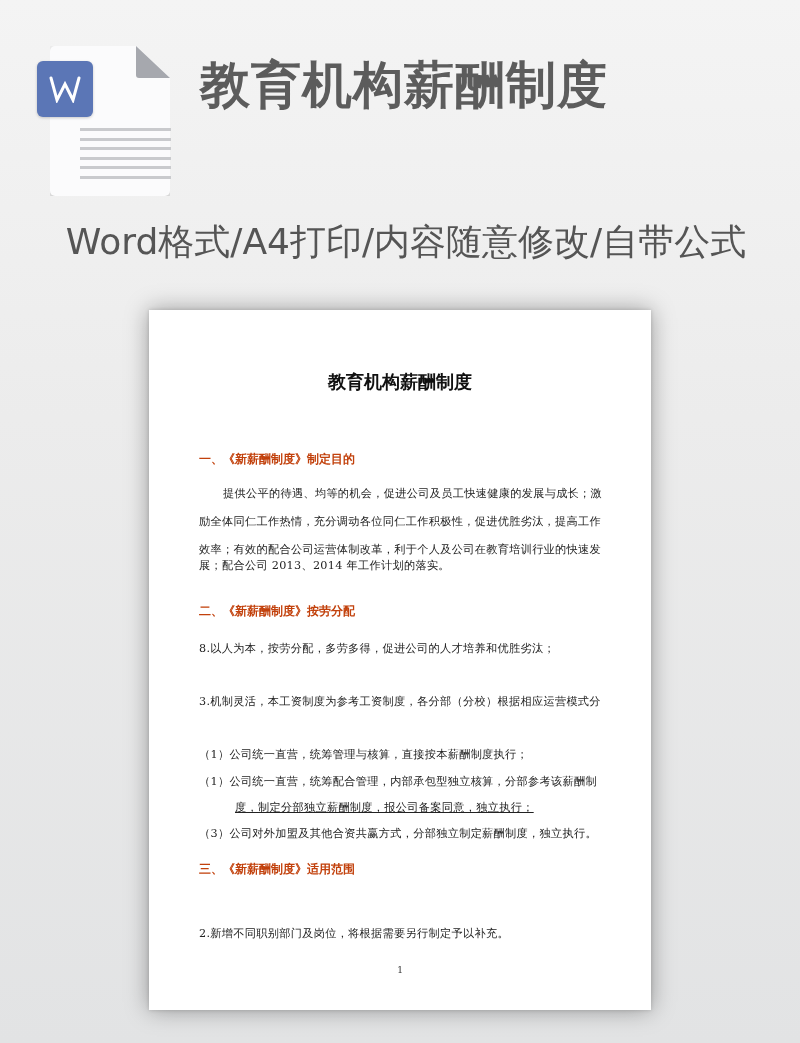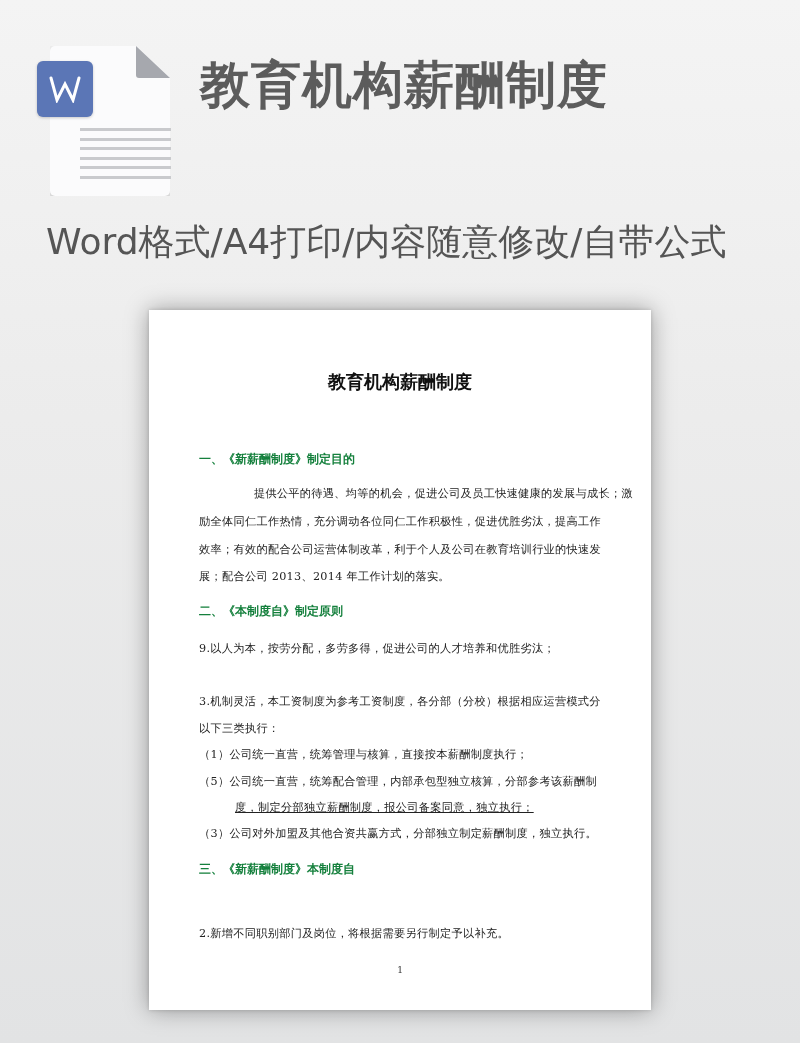--- a/index.html
+++ b/index.html
@@ -26,43 +26,43 @@
     position: absolute; left: 1px; top: 15px; width: 56px; height: 56px;
     background: #5b76b6; border-radius: 6px; box-shadow: 0 1px 3px rgba(0,0,0,0.2);
     display: flex; align-items: center; justify-content: center;
   }
   .header-title {
     position: absolute; left: 200px; top: 52px;
     font-size: 50px; font-weight: bold; color: #5c5c5c; letter-spacing: 1px;
   }
   .subtitle {
     position: absolute; left: 46px; top: 218px; width: 720px;
-    font-size: 36px; color: #555; letter-spacing: 0px; white-space: nowrap;
+    font-size: 36px; color: #555; letter-spacing: 0px; white-space: nowrap; text-align: center;
   }
   .page {
     position: absolute; left: 149px; top: 310px; width: 502px; height: 700px;
     background: #ffffff;
     box-shadow: 0 0 22px rgba(0,0,0,0.35), 0 0 4px rgba(0,0,0,0.15);
     font-family: "DejaVu Serif", "Liberation Serif", serif; color: #1a1a1a;
   }
   .doc-title {
     position: absolute; left: 0; width: 100%; top: 60px; text-align: center;
     font-family: "DejaVu Sans", "Liberation Sans", sans-serif;
     font-weight: bold; font-size: 18px; color: #111;
   }
   .sec-head {
     position: absolute; left: 50px;
     font-family: "DejaVu Sans", "Liberation Sans", sans-serif;
-    font-weight: bold; font-size: 12px; color: #15803d;
+    font-weight: bold; font-size: 12px; color: #c2410c;
   }
   .line {
     position: absolute; left: 50px; width: 410px; font-size: 11.2px;
     white-space: nowrap; color: #222; letter-spacing: 0.3px;
   }
-  .line.indent { left: 74px; text-align: right; }
+  .line.indent { left: 74px; }
   .line.indent2 { left: 86px; text-decoration: underline; }
   .page-num { position: absolute; left: 0; width: 100%; top: 655px; text-align: center; font-size: 9px; color: #333; }
 </style>
 </head>
 <body>
 
 <div class="file-icon">
   <div class="file-body"></div>
   <div class="file-fold"></div>
   <div class="file-lines">
@@ -83,28 +83,27 @@
 <div class="header-title">教育机构薪酬制度</div>
 <div class="subtitle">Word格式/A4打印/内容随意修改/自带公式</div>
 
 <div class="page">
   <div class="doc-title">教育机构薪酬制度</div>
 
   <div class="sec-head" style="top:141px">一、《新薪酬制度》制定目的</div>
   <div class="line indent" style="top:176px">提供公平的待遇、均等的机会，促进公司及员工快速健康的发展与成长；激</div>
   <div class="line" style="top:204px">励全体同仁工作热情，充分调动各位同仁工作积极性，促进优胜劣汰，提高工作</div>
   <div class="line" style="top:232px">效率；有效的配合公司运营体制改革，利于个人及公司在教育培训行业的快速发</div>
-  <div class="line" style="top:259px">展；配合公司 2013、2014 年工作计划的落实。</div>
+  <div class="line" style="top:248px">展；配合公司 2013、2014 年工作计划的落实。</div>
 
-  <div class="sec-head" style="top:293px">二、《本制度自》制定原则</div>
-  <div class="line" style="top:331px">9.以人为本，按劳分配，多劳多得，促进公司的人才培养和优胜劣汰；</div>
+  <div class="sec-head" style="top:293px">二、《新薪酬制度》按劳分配</div>
+  <div class="line" style="top:331px">8.以人为本，按劳分配，多劳多得，促进公司的人才培养和优胜劣汰；</div>
   <div class="line" style="top:384px">3.机制灵活，本工资制度为参考工资制度，各分部（分校）根据相应运营模式分</div>
-  <div class="line" style="top:411px">以下三类执行：</div>
   <div class="line" style="top:437px">（1）公司统一直营，统筹管理与核算，直接按本薪酬制度执行；</div>
-  <div class="line" style="top:464px">（5）公司统一直营，统筹配合管理，内部承包型独立核算，分部参考该薪酬制</div>
+  <div class="line" style="top:464px">（1）公司统一直营，统筹配合管理，内部承包型独立核算，分部参考该薪酬制</div>
   <div class="line indent2" style="top:490px">度，制定分部独立薪酬制度，报公司备案同意，独立执行；</div>
   <div class="line" style="top:516px">（3）公司对外加盟及其他合资共赢方式，分部独立制定薪酬制度，独立执行。</div>
 
-  <div class="sec-head" style="top:551px">三、《新薪酬制度》本制度自</div>
+  <div class="sec-head" style="top:551px">三、《新薪酬制度》适用范围</div>
   <div class="line" style="top:616px">2.新增不同职别部门及岗位，将根据需要另行制定予以补充。</div>
 
   <div class="page-num">1</div>
 </div>
 
 </body></html>

